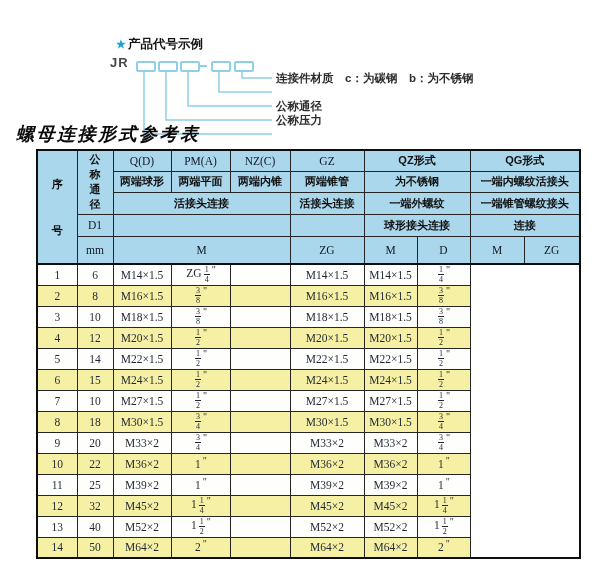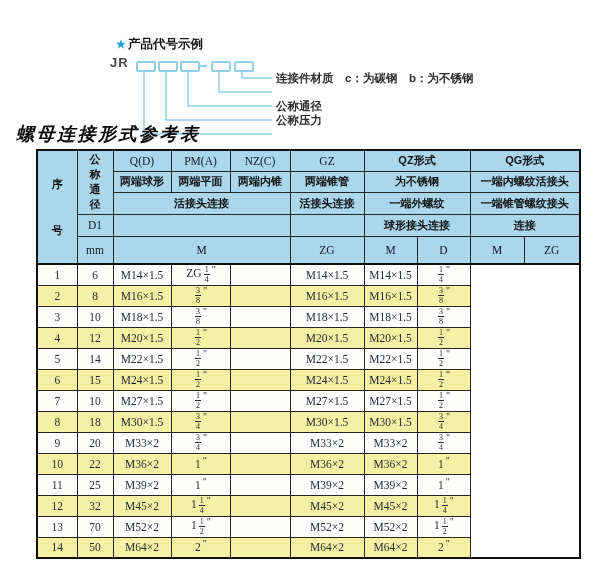--- a/index.html
+++ b/index.html
@@ -317,21 +317,21 @@
           <td class="lat"></td>
           <td class="lat">M45×2</td>
           <td class="lat">M45×2</td>
           <td class="lat zg"><span class="ztxt">1</span><span class="frac">
               <span class="fn">1</span>
               <span class="fd">4</span>
             </span><span class="inch">"</span></td>
         </tr>
         <tr>
           <td class="lat">13</td>
-          <td class="lat">70</td>
+          <td class="lat">40</td>
           <td class="lat">M52×2</td>
           <td class="lat zg"><span class="ztxt">1</span><span class="frac">
               <span class="fn">1</span>
               <span class="fd">2</span>
             </span><span class="inch">"</span></td>
           <td class="lat"></td>
           <td class="lat">M52×2</td>
           <td class="lat">M52×2</td>
           <td class="lat zg"><span class="ztxt">1</span><span class="frac">
               <span class="fn">1</span>

